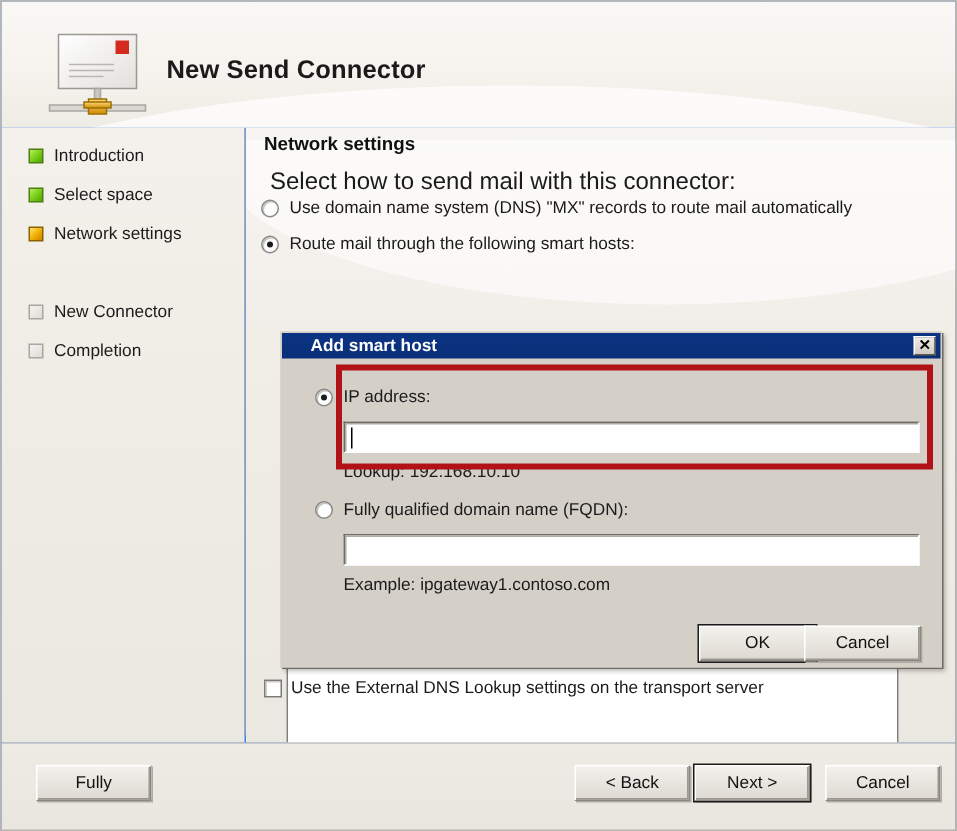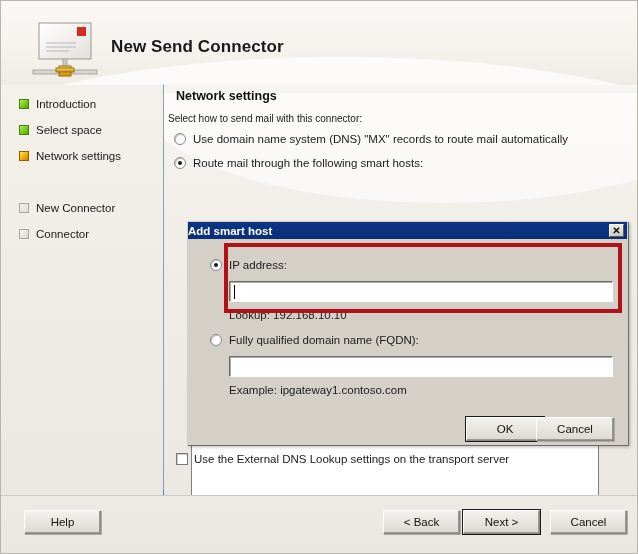--- a/index.html
+++ b/index.html
@@ -124,22 +124,22 @@
   }
   .pane-title {
     position: absolute;
     left: 12px; top: 4px;
     font-size: 12.5px;
     font-weight: bold;
     color: #111;
   }
   .intro-text {
     position: absolute;
-    left: 4px; top: 28px;
-    font-size: 10px;
+    left: 16px; top: 28px;
+    font-size: 16px;
     color: #1b1b1b;
     white-space: nowrap;
     text-align: center;
   }
   .radio-row {
     position: absolute;
     left: 10px;
     display: flex;
     align-items: center;
     gap: 7px;
@@ -283,21 +283,21 @@
     position: absolute;
     left: 0; top: 0;
     width: 100%; height: 17px;
     background: linear-gradient(180deg,#0b3484 0%, #0a2f77 100%);
     color: #ffffff;
     font-size: 11.5px;
     font-weight: bold;
     display: flex;
     align-items: center;
     box-sizing: border-box;
-    padding-left: 0;
+    padding-left: 19px;
   }
   .dlg-close {
     position: absolute;
     right: 3px; top: 2px;
     width: 15px; height: 13px;
     background: linear-gradient(180deg,#efece4,#cfcbc2);
     border: 1px solid #5e5b55;
     border-top-color: #ffffff;
     border-left-color: #ffffff;
     box-sizing: border-box;
@@ -392,21 +392,21 @@
     <div class="side-item" style="top:63px">
       <span class="sq current"></span>
       <span>Network settings</span>
     </div>
     <div class="side-item" style="top:115px">
       <span class="sq todo"></span>
       <span>New Connector</span>
     </div>
     <div class="side-item" style="top:141px">
       <span class="sq todo"></span>
-      <span>Connector</span>
+      <span>Completion</span>
     </div>
   </div>
   <div class="side-divider"></div>
 
   <div class="content">
     <div class="content-swoosh"></div>
 
     <div class="pane-title">Network settings</div>
     <div class="intro-text">Select how to send mail with this connector:</div>
 
@@ -486,21 +486,21 @@
       <div class="btn" style="left:348px; top:178px; width:78px;">
         <span>Cancel</span>
       </div>
     </div>
   </div>
 
   <div class="redbox"></div>
 
   <div class="footer">
     <div class="btn" style="left:23px; top:14px; width:77px;">
-      <span>Help</span>
+      <span>Fully</span>
     </div>
     <div class="btn" style="left:382px; top:14px; width:77px;">
       <span>&lt; Back</span>
     </div>
     <div class="btn default-btn" style="left:462px; top:14px; width:77px;">
       <span>Next &gt;</span>
     </div>
     <div class="btn" style="left:549px; top:14px; width:77px;">
       <span>Cancel</span>
     </div>

